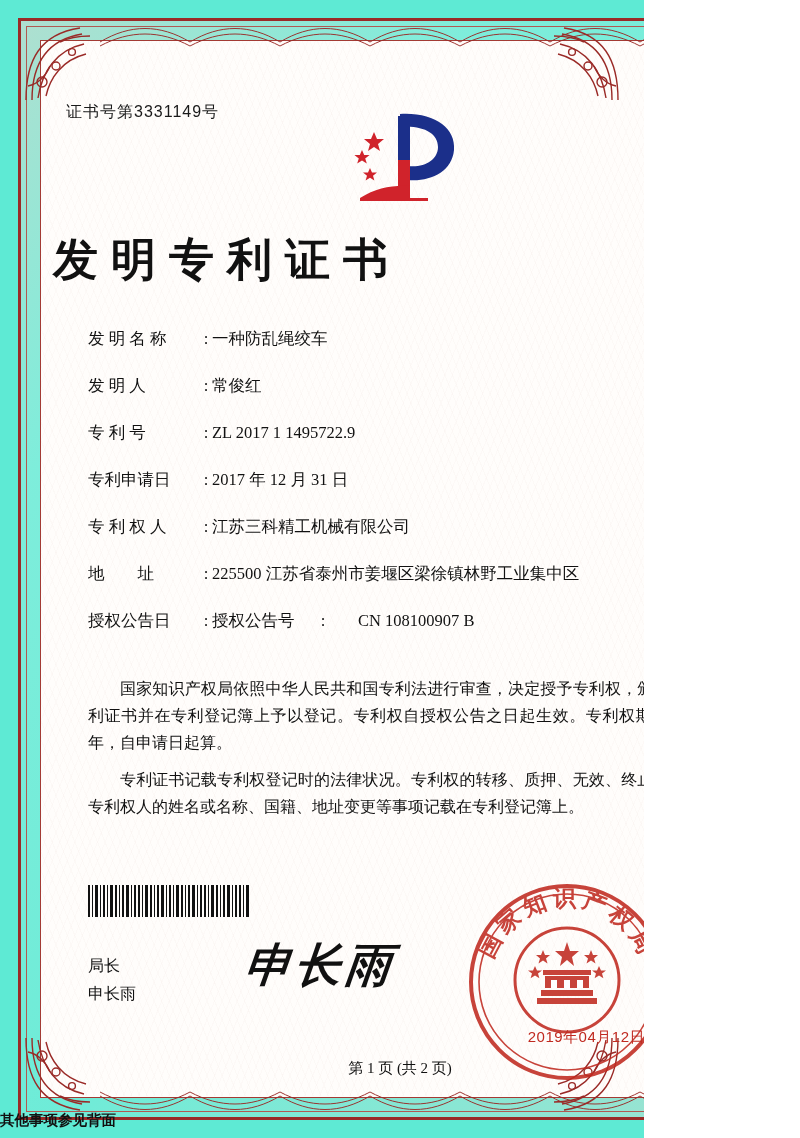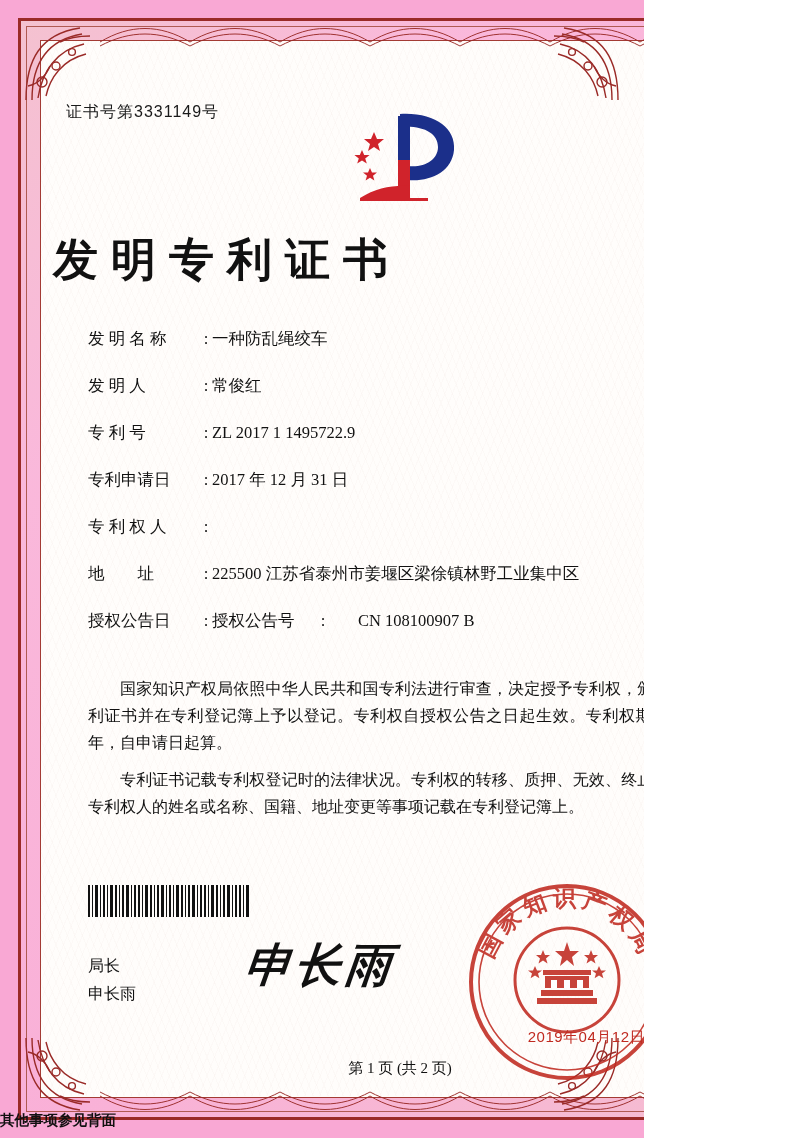--- a/index.html
+++ b/index.html
@@ -7,21 +7,21 @@
     padding: 0;
     background: #ffffff;
   }
   body {
     font-family: "Liberation Serif", "DejaVu Serif", serif;
   }
   #page {
     position: relative;
     width: 644px;
     height: 1138px;
-    background: #f9a8d4;
+    background: #5eead4;
     overflow: hidden;
   }
   
   .frame-outer {
     position: absolute;
     left: 18px;
     top: 18px;
     width: 764px;
     height: 1102px;
     border: 3px solid #9a2a27;
@@ -577,20 +577,21 @@
         <span class="field-value">ZL 2017 1 1495722.9</span>
       </div>
       <div class="field-row">
         <span class="field-label">专利申请日</span>
         <span class="field-colon">:</span>
         <span class="field-value">2017 年 12 月 31 日</span>
       </div>
       <div class="field-row">
         <span class="field-label">专 利 权 人</span>
         <span class="field-colon">:</span>
+        <span class="field-value">江苏三科精工机械有限公司</span>
       </div>
       <div class="field-row">
         <span class="field-label">地        址</span>
         <span class="field-colon">:</span>
         <span class="field-value">225500 江苏省泰州市姜堰区梁徐镇林野工业集中区</span>
       </div>
       <div class="field-row split">
         <span class="field-label">授权公告日</span>
         <span class="field-colon">:</span>
         <span class="field-label2">授权公告号</span>

